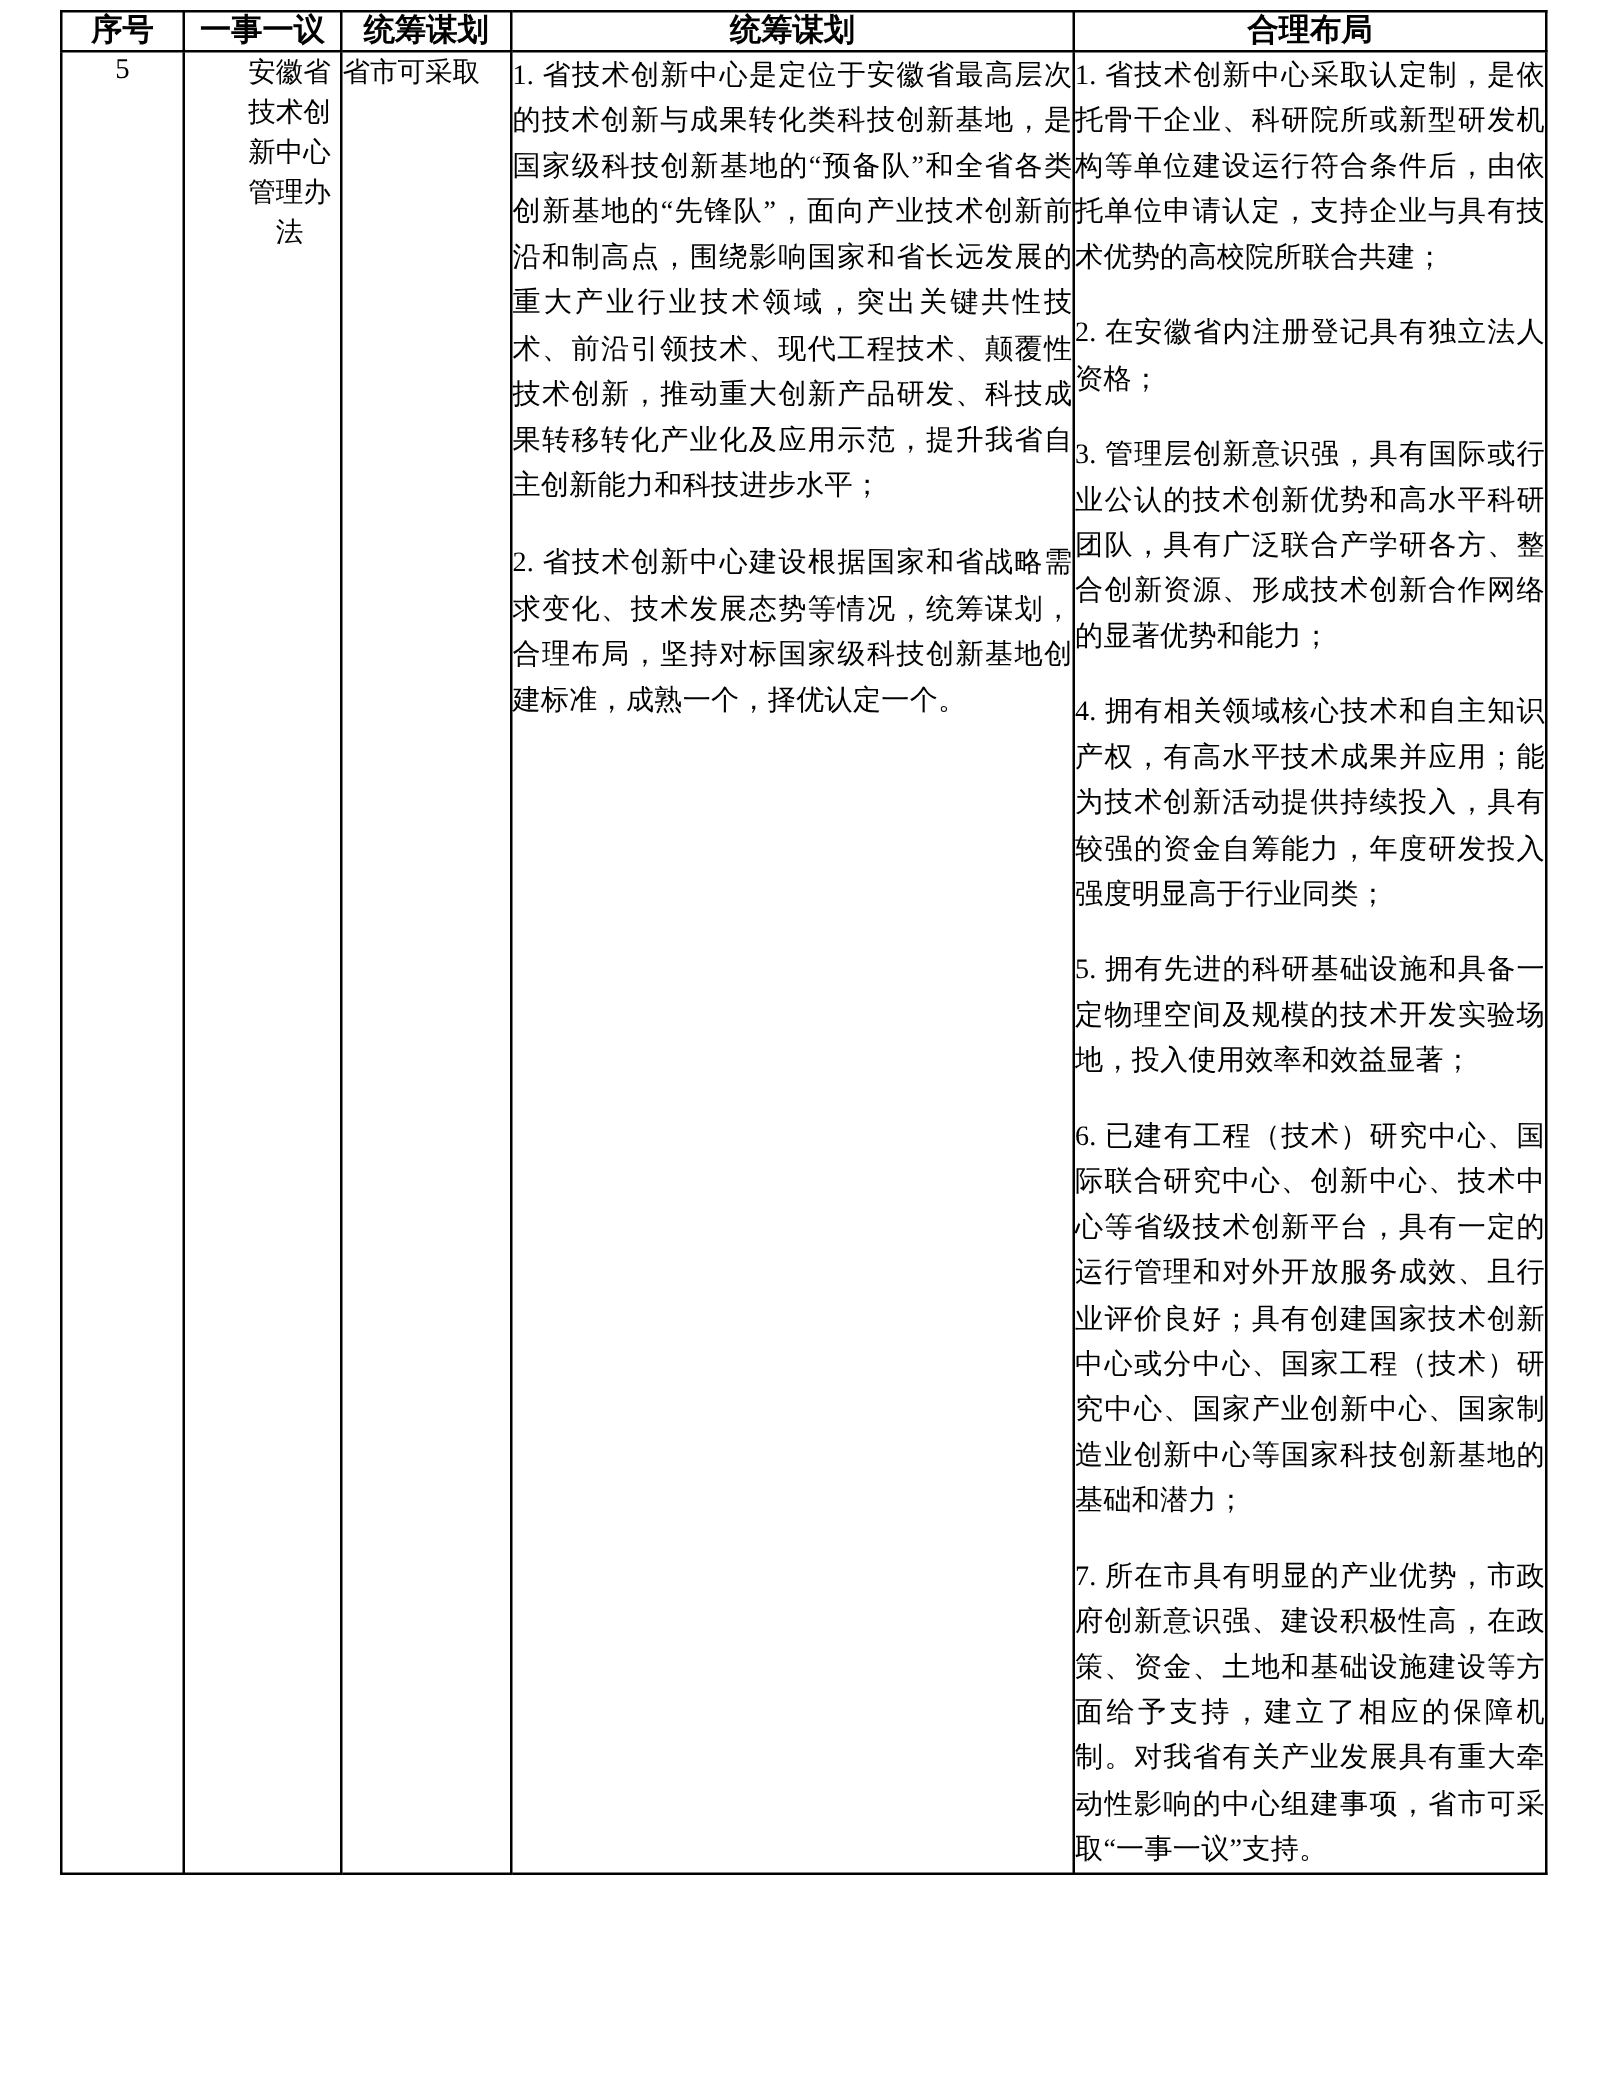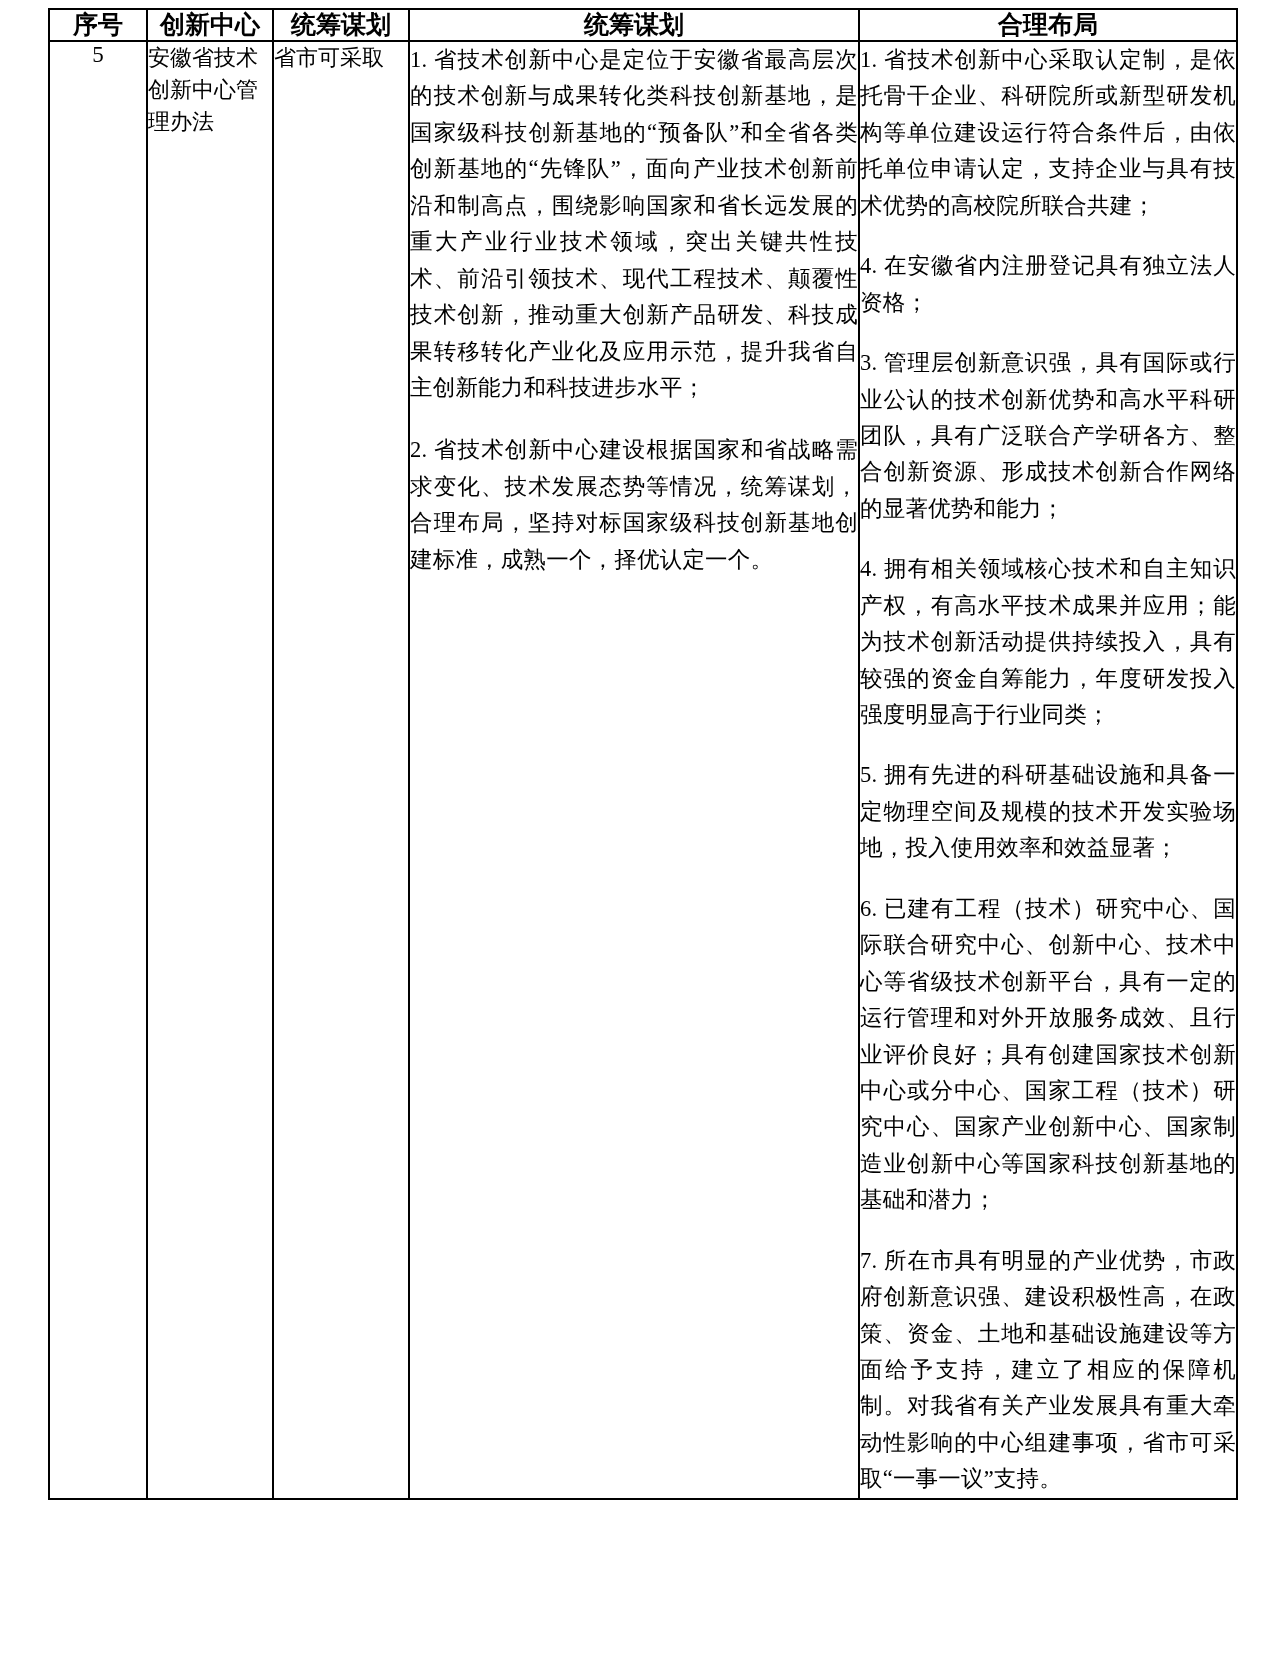--- a/index.html
+++ b/index.html
@@ -50,20 +50,22 @@
     font-size: 23px;
   }
   td.cell-policy,
   td.cell-category {
     vertical-align: middle;
     font-size: 22px;
     line-height: 1.45;
     padding: 6px 5px;
   }
   td.cell-policy .txt {
+    text-align: center;
+    margin-left: 43px;
   }
   td.cell-category .txt {
     text-align: left;
   }
   td.cell-content,
   td.cell-conditions {
     vertical-align: middle;
     padding: 10px 10px 10px 10px;
     font-size: 22.5px;
     line-height: 1.62;
@@ -93,21 +95,21 @@
     <colgroup>
       <col class="c-seq">
       <col class="c-policy">
       <col class="c-category">
       <col class="c-content">
       <col class="c-conditions">
     </colgroup>
     <thead>
       <tr>
         <th>序号</th>
-        <th>创新中心</th>
+        <th>一事一议</th>
         <th>统筹谋划</th>
         <th>统筹谋划</th>
         <th>合理布局</th>
       </tr>
     </thead>
     <tbody>
       <tr>
         <td class="cell-seq">5</td>
         <td class="cell-policy">
           <div class="txt">安徽省技术创新中心管理办法</div>
@@ -117,21 +119,21 @@
         </td>
         <td class="cell-content">
           <div class="content-body">
             <p class="para">1. 省技术创新中心是定位于安徽省最高层次的技术创新与成果转化类科技创新基地，是国家级科技创新基地的“预备队”和全省各类创新基地的“先锋队”，面向产业技术创新前沿和制高点，围绕影响国家和省长远发展的重大产业行业技术领域，突出关键共性技术、前沿引领技术、现代工程技术、颠覆性技术创新，推动重大创新产品研发、科技成果转移转化产业化及应用示范，提升我省自主创新能力和科技进步水平；</p>
             <p class="para">2. 省技术创新中心建设根据国家和省战略需求变化、技术发展态势等情况，统筹谋划，合理布局，坚持对标国家级科技创新基地创建标准，成熟一个，择优认定一个。</p>
           </div>
         </td>
         <td class="cell-conditions">
           <div class="conditions-body">
             <p class="para">1. 省技术创新中心采取认定制，是依托骨干企业、科研院所或新型研发机构等单位建设运行符合条件后，由依托单位申请认定，支持企业与具有技术优势的高校院所联合共建；</p>
-            <p class="para">4. 在安徽省内注册登记具有独立法人资格；</p>
+            <p class="para">2. 在安徽省内注册登记具有独立法人资格；</p>
             <p class="para">3. 管理层创新意识强，具有国际或行业公认的技术创新优势和高水平科研团队，具有广泛联合产学研各方、整合创新资源、形成技术创新合作网络的显著优势和能力；</p>
             <p class="para">4. 拥有相关领域核心技术和自主知识产权，有高水平技术成果并应用；能为技术创新活动提供持续投入，具有较强的资金自筹能力，年度研发投入强度明显高于行业同类；</p>
             <p class="para">5. 拥有先进的科研基础设施和具备一定物理空间及规模的技术开发实验场地，投入使用效率和效益显著；</p>
             <p class="para">6. 已建有工程（技术）研究中心、国际联合研究中心、创新中心、技术中心等省级技术创新平台，具有一定的运行管理和对外开放服务成效、且行业评价良好；具有创建国家技术创新中心或分中心、国家工程（技术）研究中心、国家产业创新中心、国家制造业创新中心等国家科技创新基地的基础和潜力；</p>
             <p class="para">7. 所在市具有明显的产业优势，市政府创新意识强、建设积极性高，在政策、资金、土地和基础设施建设等方面给予支持，建立了相应的保障机制。对我省有关产业发展具有重大牵动性影响的中心组建事项，省市可采取“一事一议”支持。</p>
           </div>
         </td>
       </tr>
     </tbody>
   </table>

